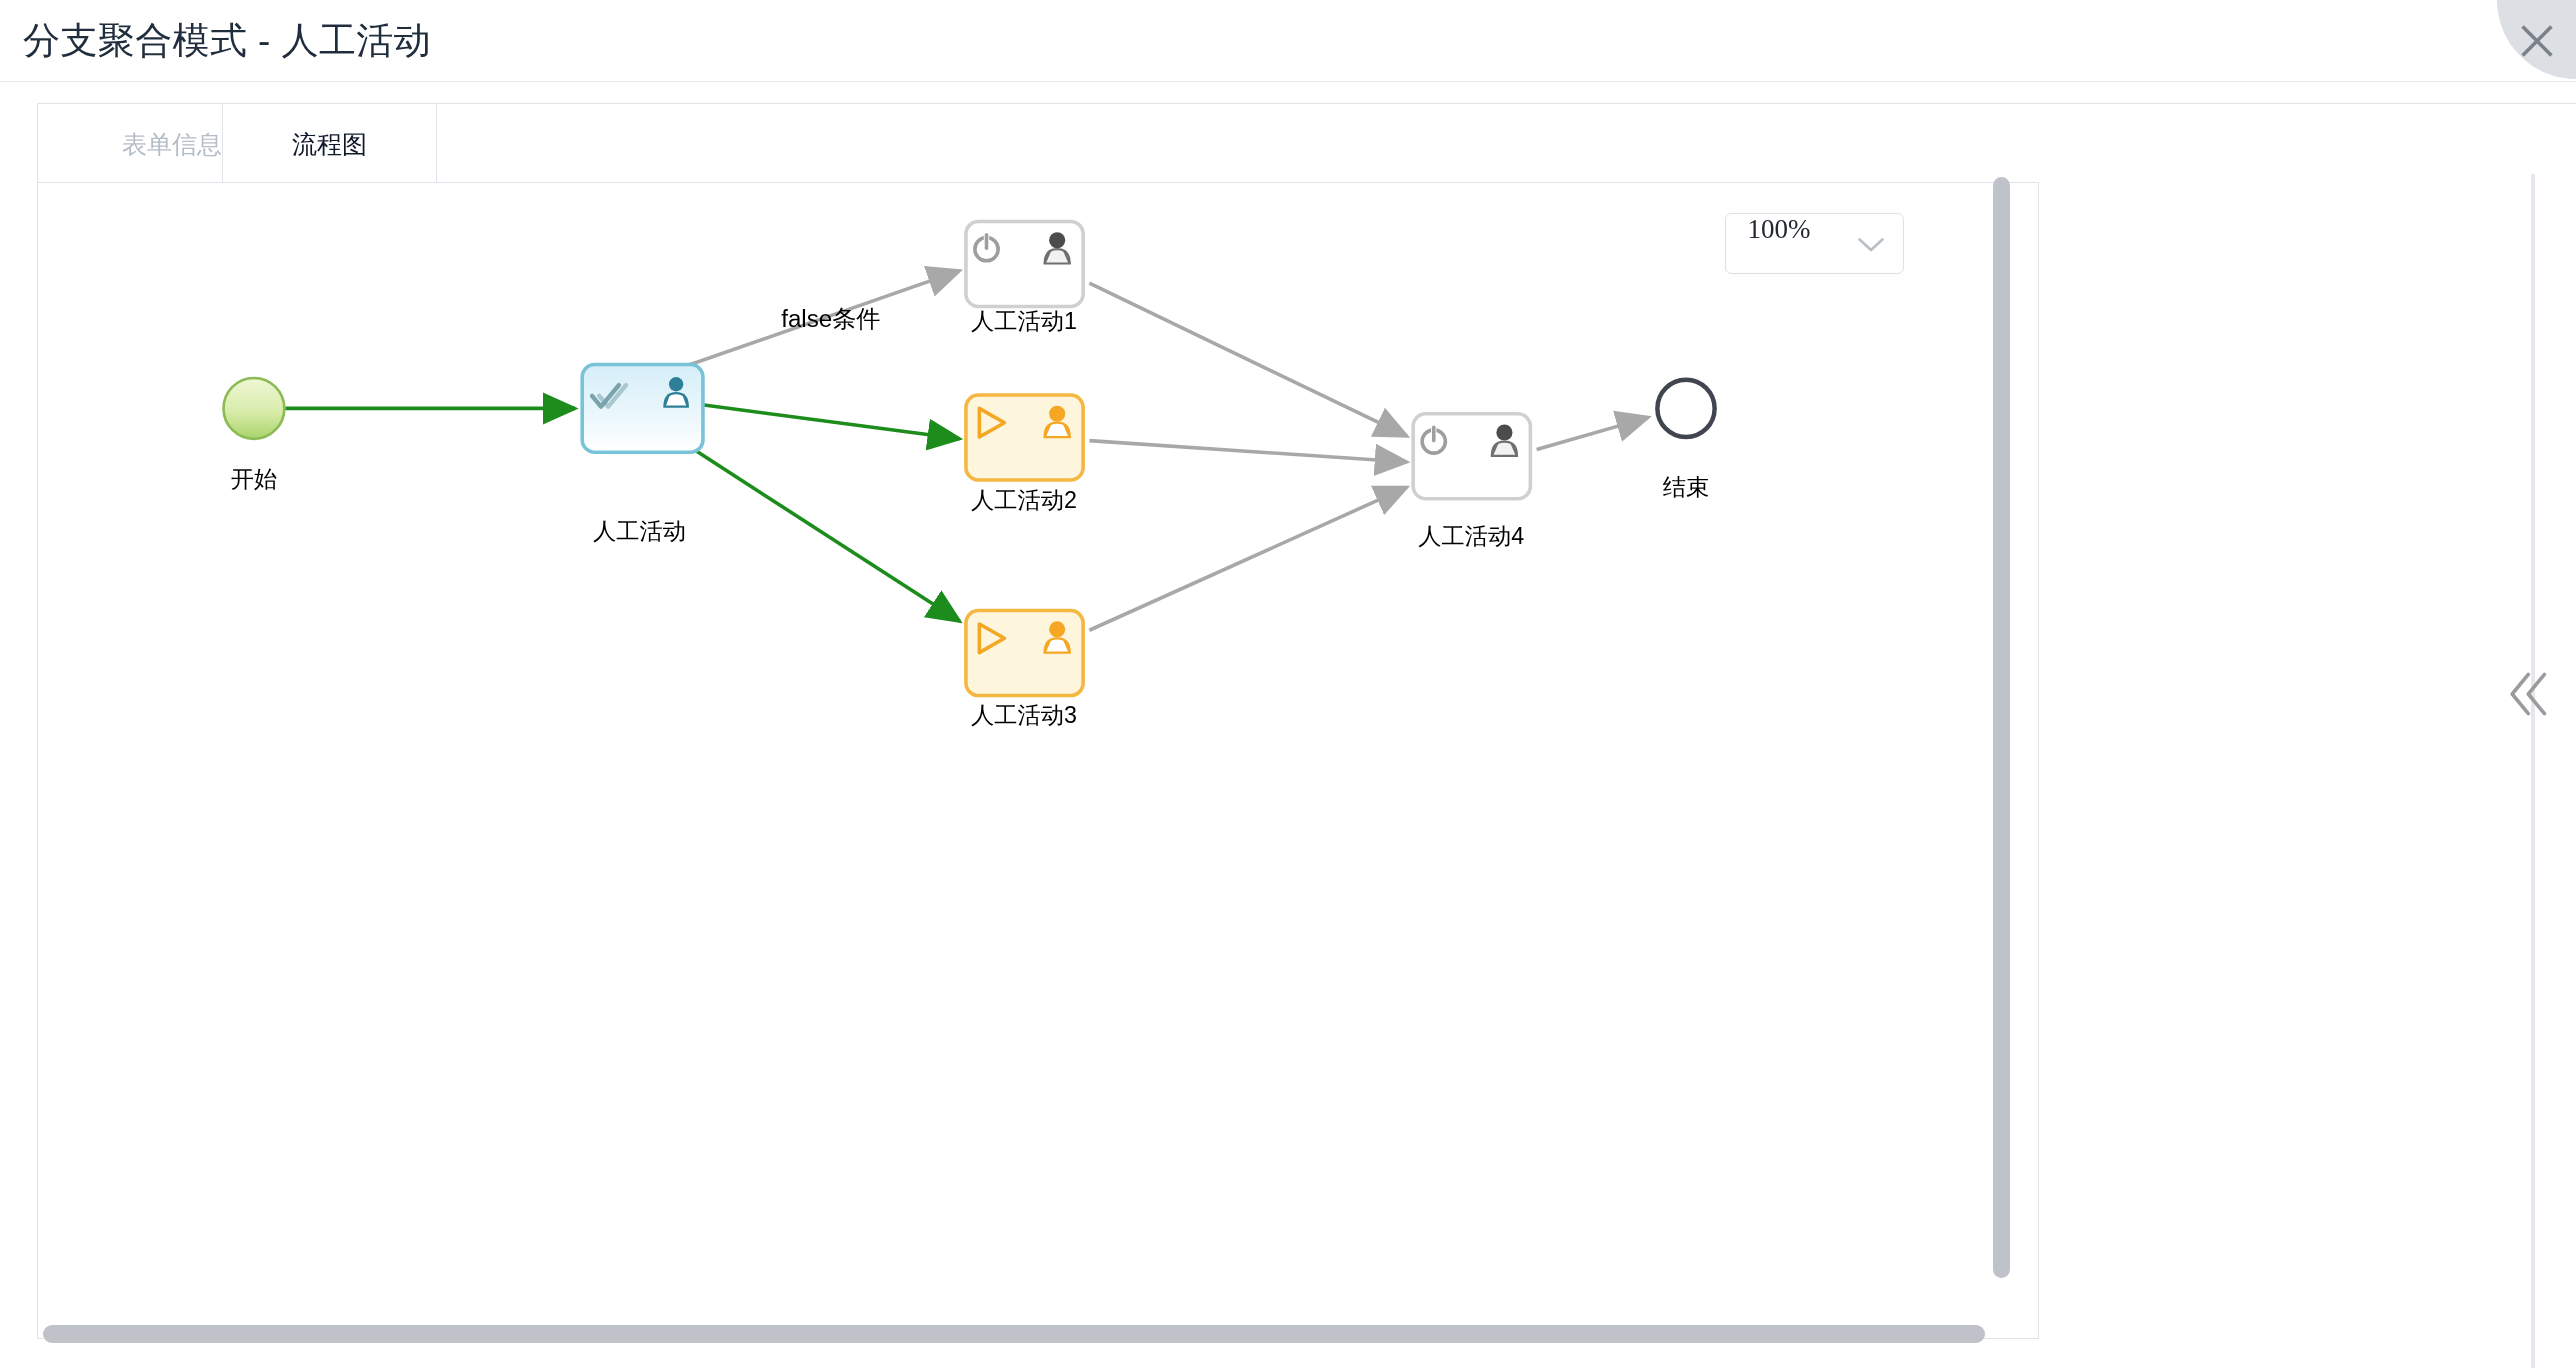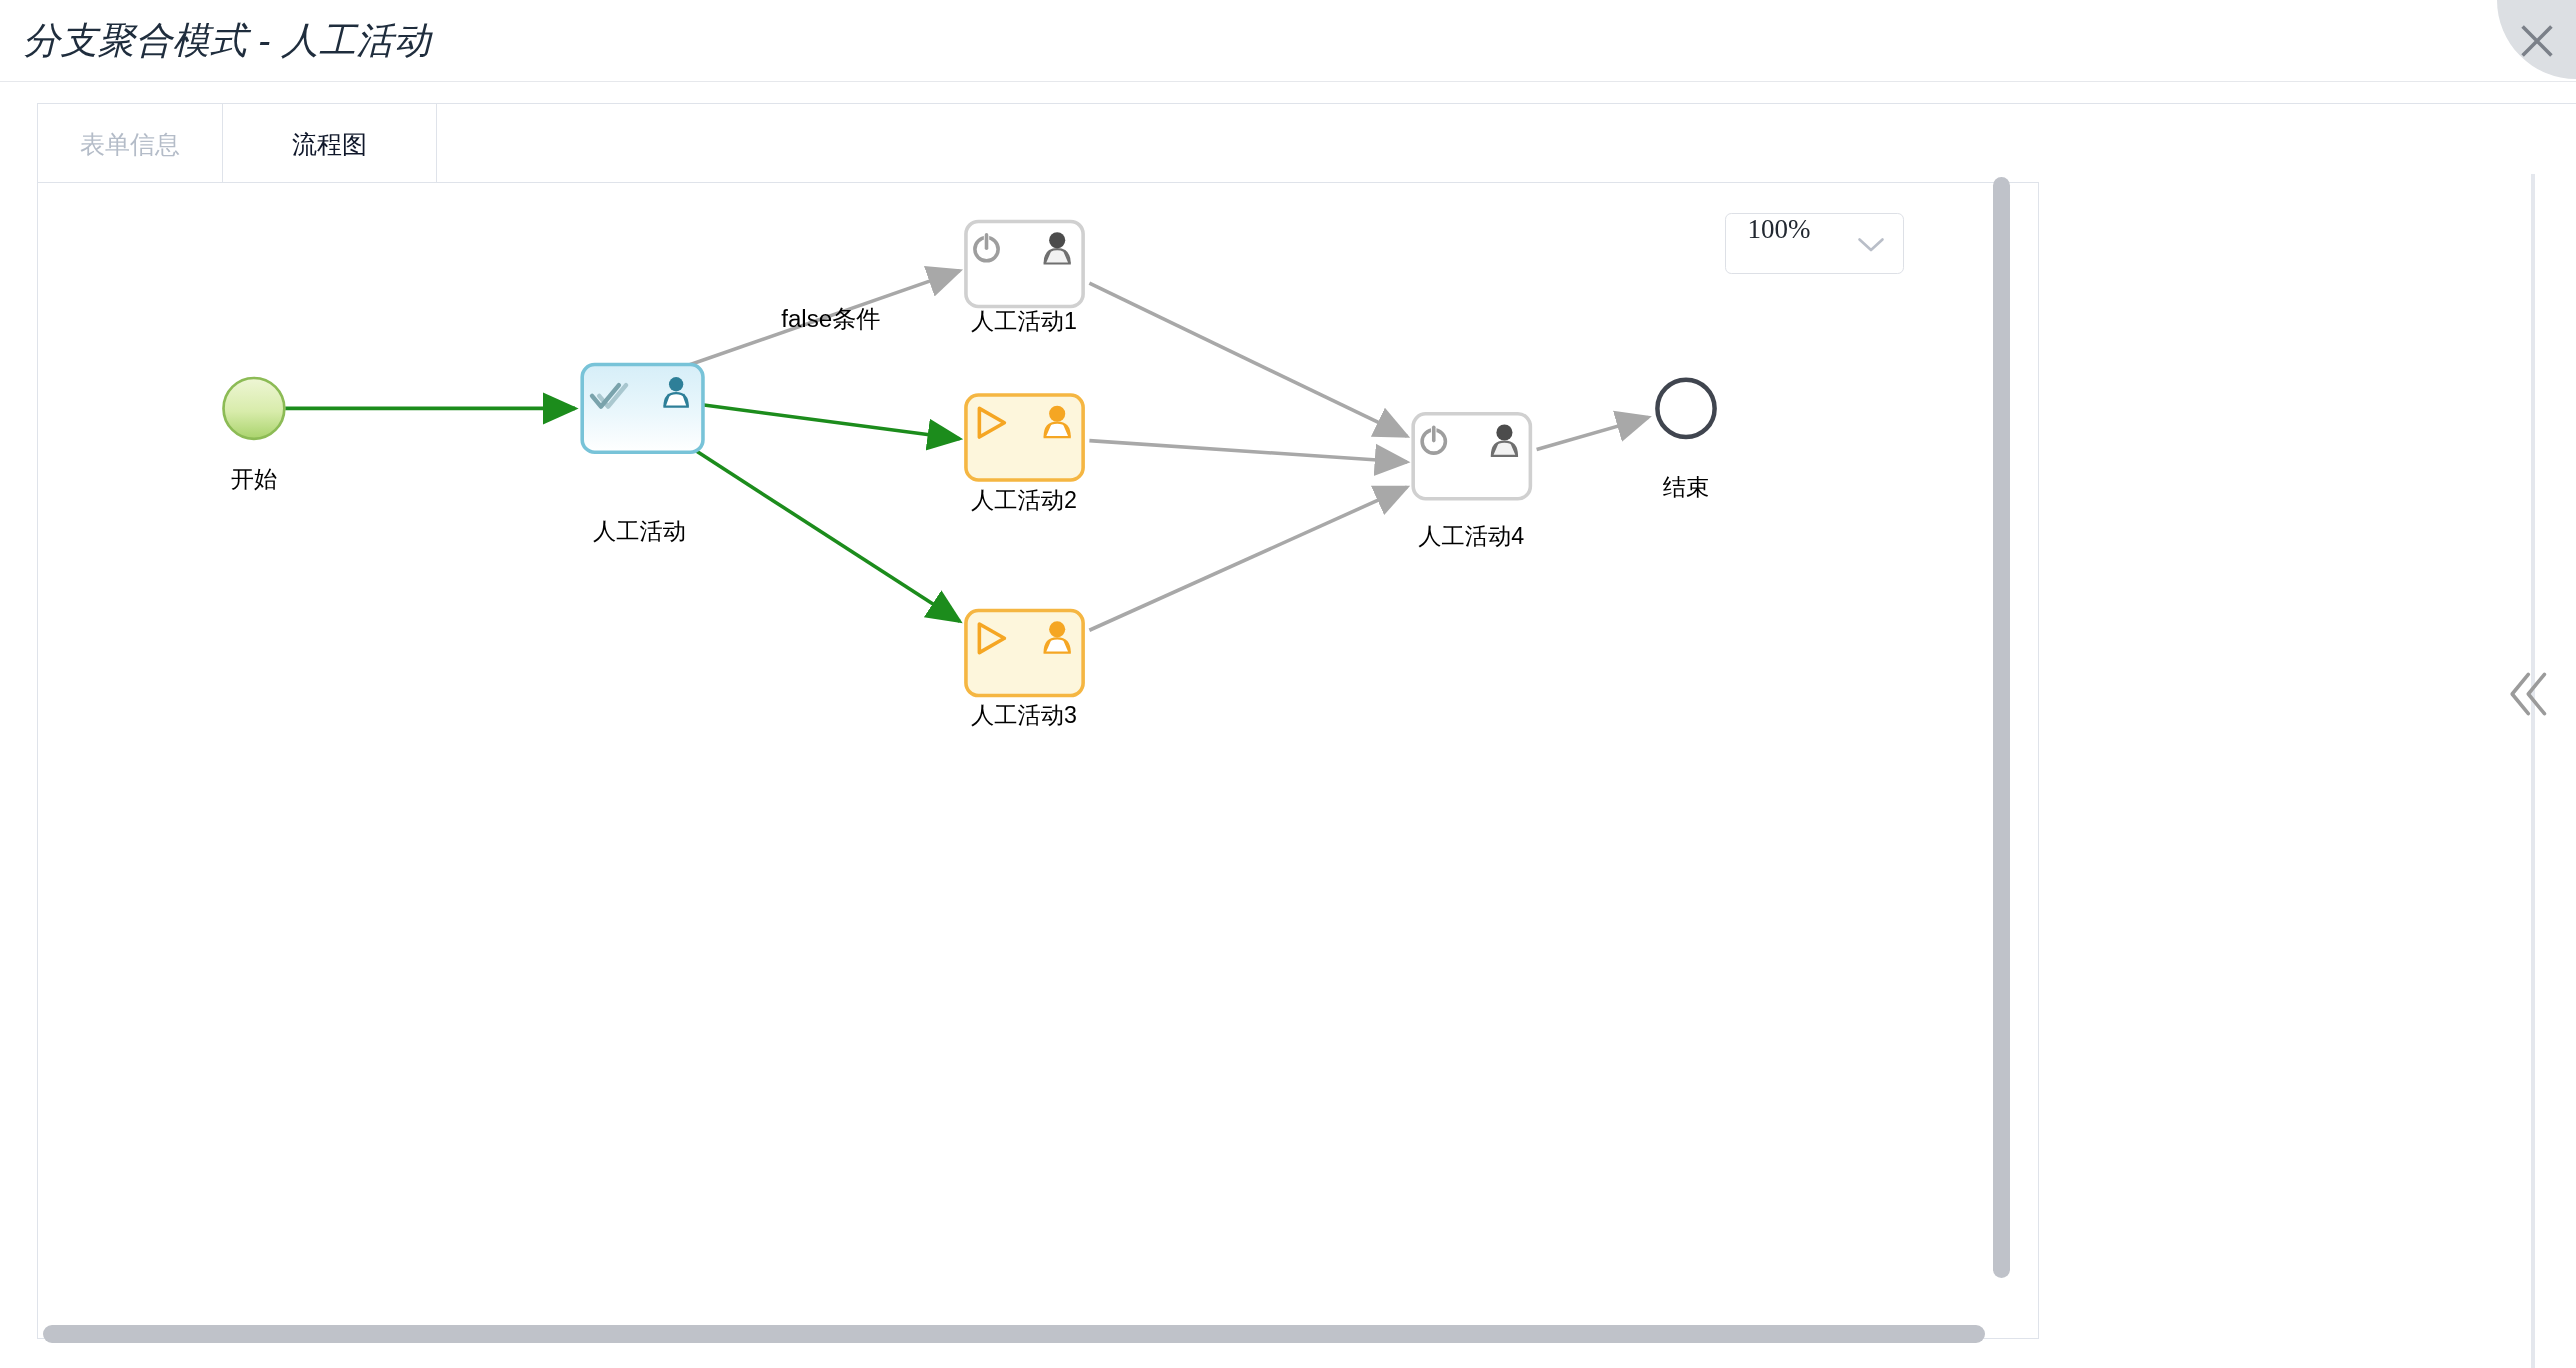--- a/index.html
+++ b/index.html
@@ -29,21 +29,20 @@
   }
   .header-title {
     position: absolute;
     left: 23px;
     top: 12.5px;
     font-size: 37px;
     line-height: 55px;
     color: #1f2d3d;
     letter-spacing: 0.4px;
     white-space: nowrap;
-    font-style: italic;
   }
   .close-btn {
     position: absolute;
     right: 0;
     top: 0;
     width: 79px;
     height: 79px;
     background: #dcdfe3;
     border-bottom-left-radius: 79px;
     cursor: pointer;
@@ -64,21 +63,21 @@
     align-items: center;
     justify-content: center;
     border: 1.8px solid #dfe3ea;
     border-bottom: none;
     box-sizing: border-box;
     font-size: 25px;
     background: #ffffff;
     cursor: pointer;
     position: relative;
   }
-  .tab.first { width: 185px; border-right: none; }
+  .tab.first { width: 185px; border-right: none; justify-content: flex-end; }
   .tab.second { width: 215px; }
   .tab-filler {
     width: 2146px;
     border: 1.8px solid #dfe3ea;
     border-left: none;
     border-bottom: none;
     box-sizing: border-box;
     background: #ffffff;
   }
   .tab-inactive { color: #b4bcc8; }

